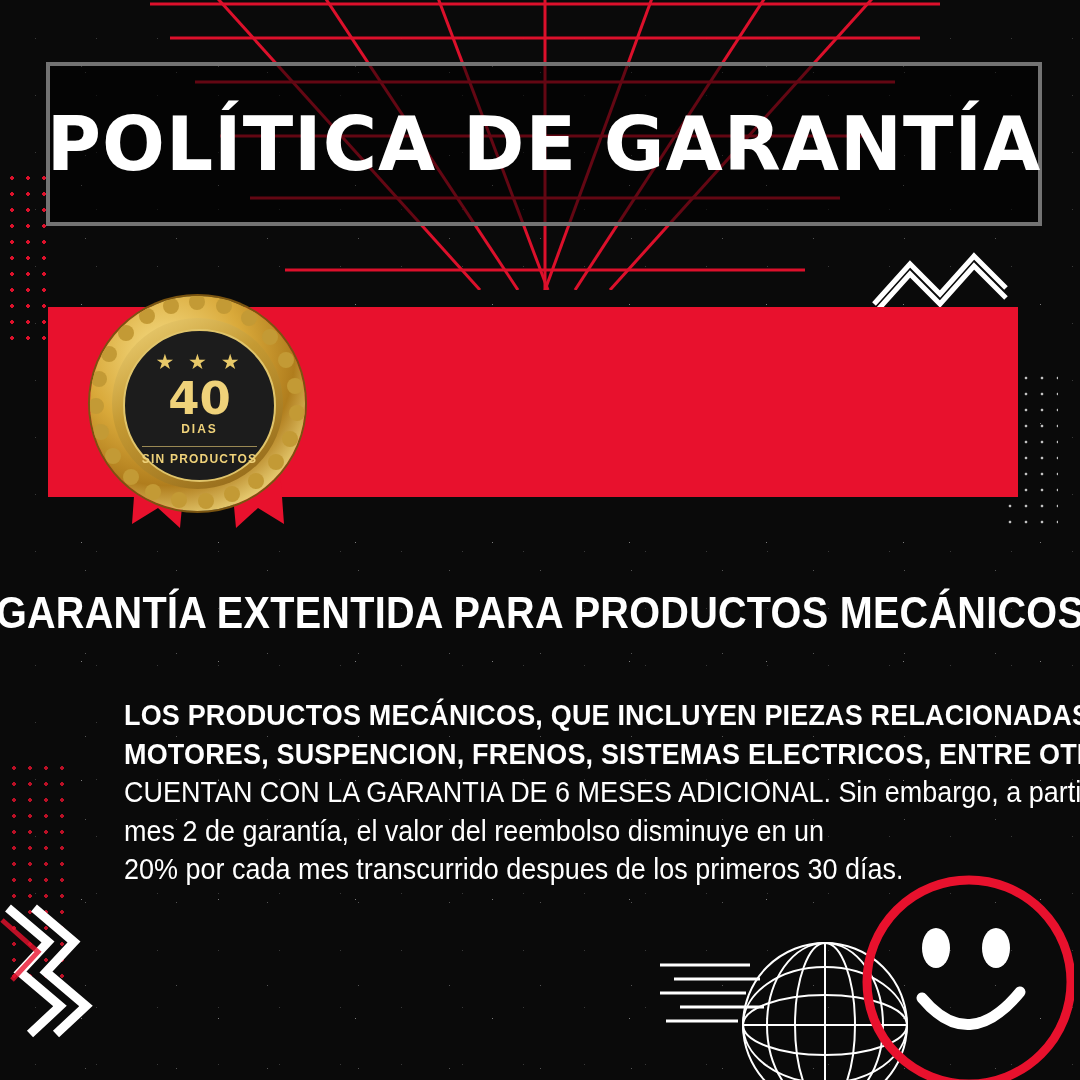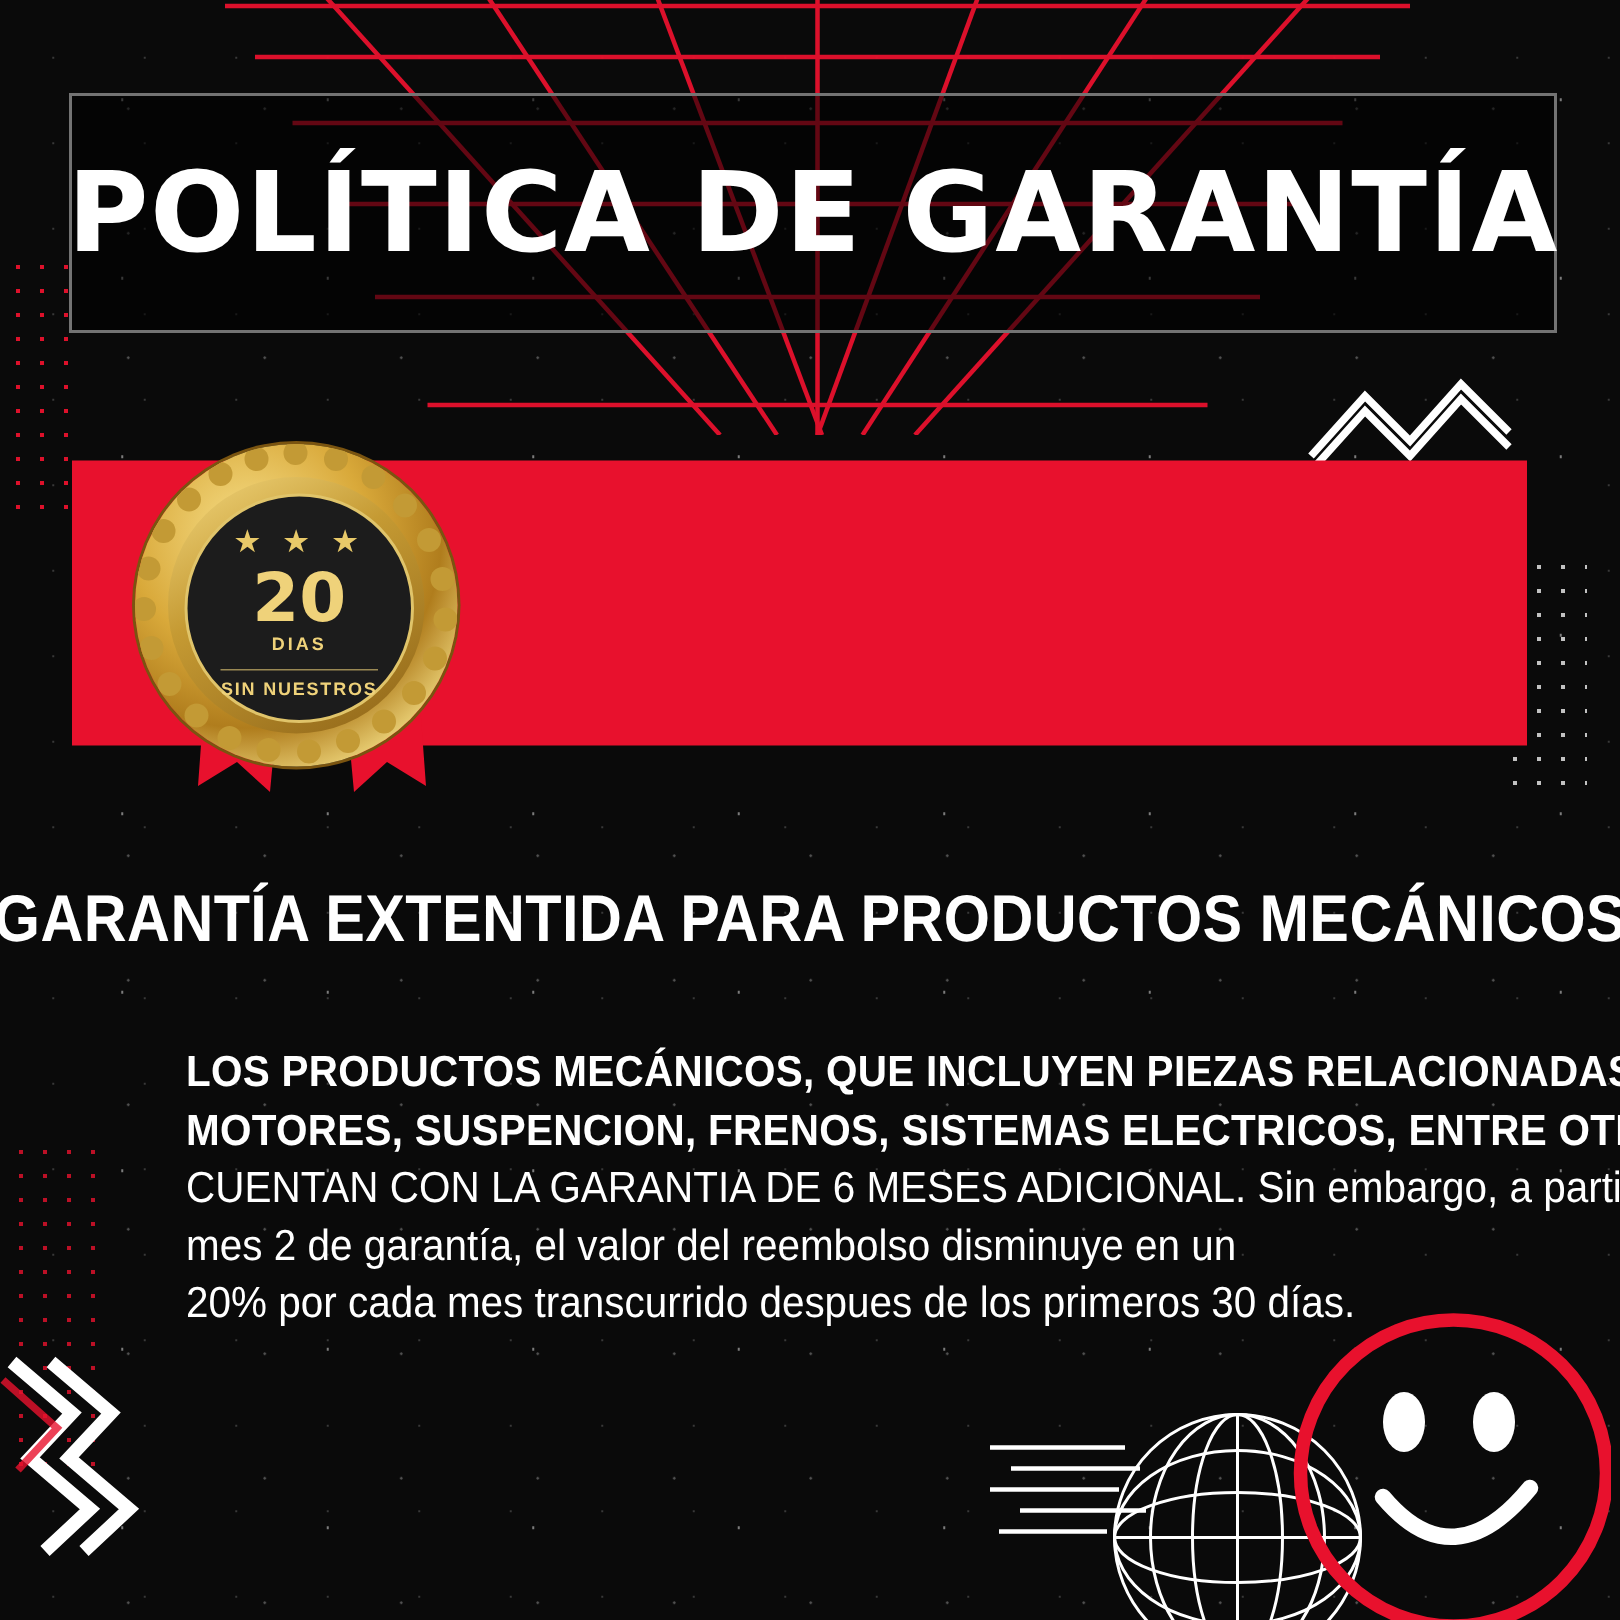--- a/index.html
+++ b/index.html
@@ -91,21 +91,21 @@
     height: 70px;
   }
 
   
   .title-box {
     position: absolute;
     left: 46px;
     top: 62px;
     width: 988px;
     height: 156px;
-    border: 2px solid #737373;
+    border: 4px solid #737373;
     background: rgba(0,0,0,0.55);
     display: flex;
     align-items: center;
     justify-content: center;
   }
   .title-text {
     color: #ffffff;
     font-family: "DejaVu Sans", sans-serif;
     font-weight: bold;
     font-size: 74px;
@@ -381,23 +381,23 @@
           <circle cx="9" cy="83" r="8"></circle>
             <circle cx="19" cy="58" r="8"></circle>
             <circle cx="36" cy="37" r="8"></circle>
           <circle cx="57" cy="20" r="8"></circle>
             <circle cx="81" cy="10" r="8"></circle>
         </g>
       </svg>
       <div class="badge-inner-ring"></div>
       <div class="badge-face">
         <div class="badge-stars">★ ★ ★</div>
-        <div class="badge-num">20</div>
+        <div class="badge-num">40</div>
         <div class="badge-dias">DIAS</div>
-        <div class="badge-sinpreg">SIN NUESTROS</div>
+        <div class="badge-sinpreg">SIN PRODUCTOS</div>
       </div>
     </div>
   </div>
 
   <div class="headline">
     <span>GARANTÍA EXTENTIDA PARA PRODUCTOS MECÁNICOS</span>
   </div>
 
   <div class="body-copy">
     <span class="ln caps sq">LOS PRODUCTOS MECÁNICOS, QUE INCLUYEN PIEZAS RELACIONADAS CON</span>

